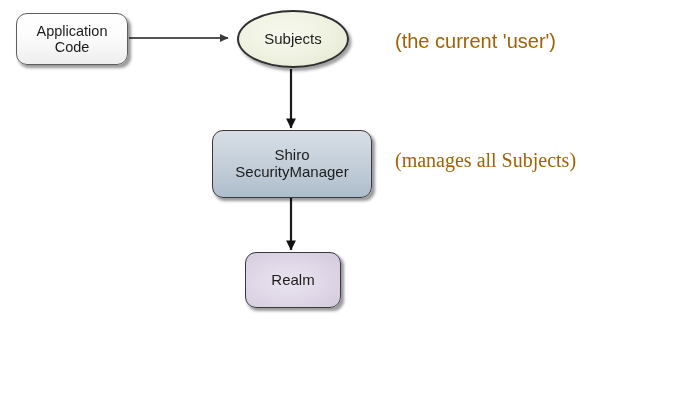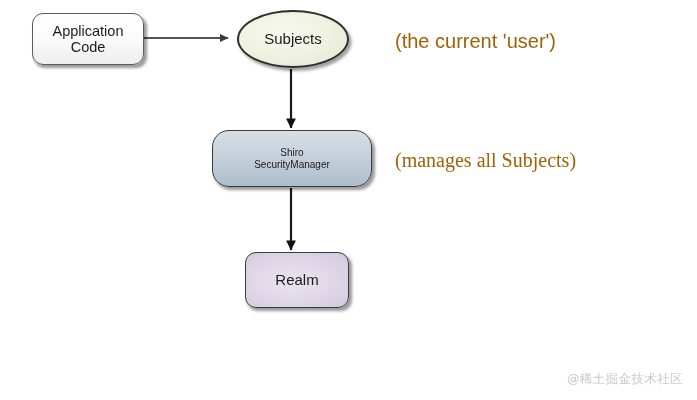--- a/index.html
+++ b/index.html
@@ -46,54 +46,53 @@
   #node-application-code {
     left: 16px;
     top: 13px;
     width: 112px;
     height: 52px;
     border: 1.5px solid #5d5d5d;
     border-radius: 11px;
     background: linear-gradient(to bottom, #ffffff 0%, #fcfcfc 45%, #eeeeee 100%);
     box-shadow: 2.5px 3px 3px rgba(0,0,0,0.40);
     font-size: 14.5px;
-    margin-left: 16px;
   }
 
   
   #node-subject {
     left: 237px;
     top: 10px;
     width: 112px;
     height: 58px;
     border: 2px solid #2e2e2e;
     border-radius: 50% / 50%;
     background: radial-gradient(ellipse at 42% 38%, #f7f8ee 0%, #eff1e0 55%, #e4e6d2 100%);
     box-shadow: 2.5px 3px 3px rgba(0,0,0,0.38);
     font-size: 15px;
   }
 
   
   #node-security-manager {
     left: 212px;
     top: 130px;
     width: 160px;
-    height: 57px;
+    height: 68px;
     border: 1.8px solid #3a3a3a;
-    border-radius: 17px;
+    border-radius: 11px;
     background: linear-gradient(to bottom, #d7dee6 0%, #c9d3dd 38%, #b9c6d3 75%, #aebdcc 100%);
     box-shadow: 2.5px 3px 3px rgba(0,0,0,0.40);
-    font-size: 10px;
+    font-size: 15px;
   }
 
   
   #node-realm {
     left: 245px;
     top: 252px;
-    width: 104px;
+    width: 96px;
     height: 56px;
     border: 1.8px solid #3a3a3a;
     border-radius: 11px;
     background: radial-gradient(ellipse at 45% 52%, #e9e3ee 0%, #e1d9e8 45%, #d2c8dd 100%);
     box-shadow: 2.5px 3px 3px rgba(0,0,0,0.40);
     font-size: 15px;
   }
 
   
   .arrow-svg {
@@ -175,15 +174,14 @@
 
   <div class="node" id="node-realm">
     <span class="node-label">Realm</span>
   </div>
 
   <div class="caption" id="caption-subject">(the current 'user')</div>
 
   <div class="caption" id="caption-security-manager">(manages all Subjects)</div>
 
 
-  <div id="watermark">@稀土掘金技术社区</div>
 
 </div>
 
 </body></html>

